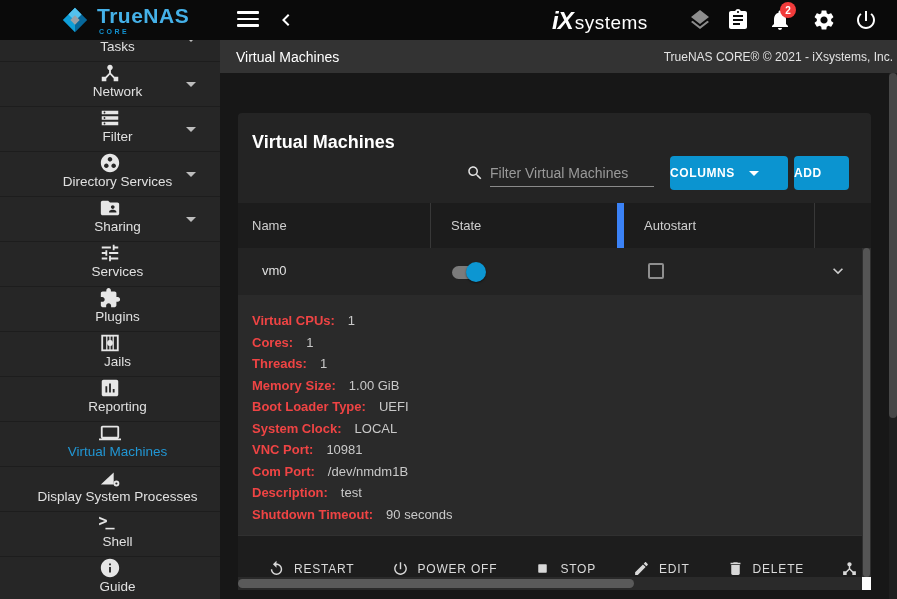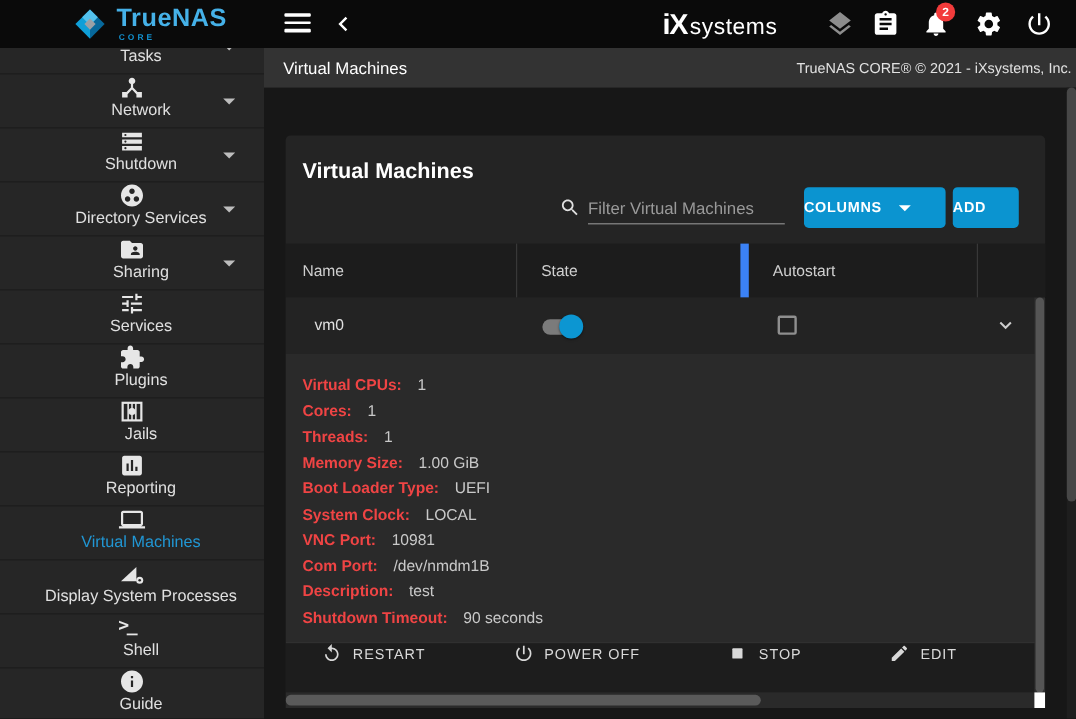--- a/index.html
+++ b/index.html
@@ -11,21 +11,21 @@
   .topbar { position:absolute; left:0; top:0; width:897px; height:40px; background:#0a0a0a; z-index:30; }
   .brand { position:absolute; left:60px; top:5px; display:flex; align-items:flex-start; }
   .brand-icon { width:30px; height:30px; margin-right:7px; }
   .brand-text { display:flex; flex-direction:column; line-height:1; }
   .brand-name { color:#45b1e8; font-size:21px; font-weight:bold; letter-spacing:.5px; }
   .brand-sub { color:#1291cf; font-size:7px; font-weight:bold; letter-spacing:2.5px; margin-top:2px; margin-left:2px; }
   .hamburger { position:absolute; left:237px; top:11px; width:22px; height:16px; display:flex; flex-direction:column; justify-content:space-between; cursor:pointer; }
   .hamburger span { display:block; height:2.6px; background:#fff; border-radius:1px; }
   .backbtn { position:absolute; left:274px; top:8px; width:24px; height:24px; }
   .ixlogo { position:absolute; left:552px; top:7px; display:flex; align-items:baseline; color:#fff; }
-  .ix-mark { font-size:24px; font-weight:bold; letter-spacing:-1px;text-align:right; }
+  .ix-mark { font-size:24px; font-weight:bold; font-style:italic; letter-spacing:-1px;text-align:right; }
   .ix-word { font-size:19px; font-weight:300; letter-spacing:.5px; margin-left:2px; }
   .tb-icon { position:absolute; top:8px; width:24px; height:24px; }
   .tb-icon svg { width:24px; height:24px; }
   .badge { position:absolute; left:12px; top:-6px; min-width:16px; height:16px; border-radius:8px; background:#f23b3b;
     color:#fff; font-size:10px; font-weight:bold; display:flex; align-items:center; justify-content:center; padding:0 3px; }
 
   
   .sidebar { position:absolute; left:0; top:40px; width:220px; height:559px; background:#262626; overflow:hidden; z-index:10; }
   .side-list { margin-top:-23px; }
   .side-item { position:relative; height:45px; border-bottom:1px solid #1d1d1d; display:flex; align-items:center; padding-left:15px; cursor:pointer;flex-direction:column; }
@@ -79,21 +79,21 @@
   .row-chevron { position:absolute; left:590px; top:13px; width:20px; height:20px; cursor:pointer; }
 
   
   .details { position:absolute; left:0; top:182px; width:633px; height:240px; background:#2a2a2a; padding:15px 0 0 14px; }
   .dline { height:21.5px; font-size:13px; display:flex; align-items:center; }
   .dlabel { color:#ef4444; font-weight:bold; }
   .dvalue { color:#c9c9c9; margin-left:13px; }
 
   
   .actionbar { position:absolute; left:0; top:422px; width:633px; height:42px; background:#1d1d1d; border-top:1px solid #303030;
-    display:flex; align-items:flex-start; padding-left:30px; white-space:nowrap;gap:36px; }
+    display:flex; align-items:flex-end; padding-left:30px; white-space:nowrap; }
   .action { display:flex; align-items:center; margin-right:37px; cursor:pointer; flex:none; }
   .action svg { width:17px; height:17px; margin-right:9px; }
   .action .alabel { color:#dadada; font-size:12px; font-weight:500; letter-spacing:.8px; }
 
   
   .hscroll { position:absolute; left:0; top:464px; width:633px; height:13px; background:#2a2a2a; }
   .hscroll .hthumb { position:absolute; left:0; top:2px; width:396px; height:9px; background:#5a5a5a; border-radius:5px; cursor:pointer; }
   .vscroll { position:absolute; left:624px; top:135px; width:9px; height:329px; background:#2f2f2f; }
   .vscroll .vthumb { position:absolute; left:1px; top:0; width:7px; height:329px; background:#555555; border-radius:4px; cursor:pointer; }
   .scroll-corner { position:absolute; left:624px; top:464px; width:9px; height:13px; background:#ffffff; }
@@ -180,21 +180,21 @@
         <span class="s-label">Network</span>
         <span class="caret"></span>
       </div>
       <div class="side-item">
         <span class="s-icon"><svg viewBox="0 0 24 24">
               <path fill="#e6e6e6" d="M3 4h18v4H3zm0 6h18v4H3zm0 6h18v4H3z"></path>
               <circle cx="6" cy="6" r="1" fill="#262626"></circle>
               <circle cx="6" cy="12" r="1" fill="#262626"></circle>
               <circle cx="6" cy="18" r="1" fill="#262626"></circle>
             </svg></span>
-        <span class="s-label">Shutdown</span>
+        <span class="s-label">Filter</span>
         <span class="caret"></span>
       </div>
       <div class="side-item">
         <span class="s-icon"><svg viewBox="0 0 24 24">
               <path fill="#e6e6e6" d="M12 2C6.48 2 2 6.48 2 12s4.48 10 10 10 10-4.48 10-10S17.52 2 12 2zM8 17.5c-1.38 0-2.5-1.12-2.5-2.5s1.12-2.5 2.5-2.5 2.5 1.12 2.5 2.5-1.12 2.5-2.5 2.5zM9.5 8c0-1.38 1.12-2.5 2.5-2.5s2.5 1.12 2.5 2.5-1.12 2.5-2.5 2.5S9.5 9.38 9.5 8zm6.5 9.5c-1.38 0-2.5-1.12-2.5-2.5s1.12-2.5 2.5-2.5 2.5 1.12 2.5 2.5-1.12 2.5-2.5 2.5z"></path>
             </svg></span>
         <span class="s-label">Directory Services</span>
         <span class="caret"></span>
       </div>
       <div class="side-item">

